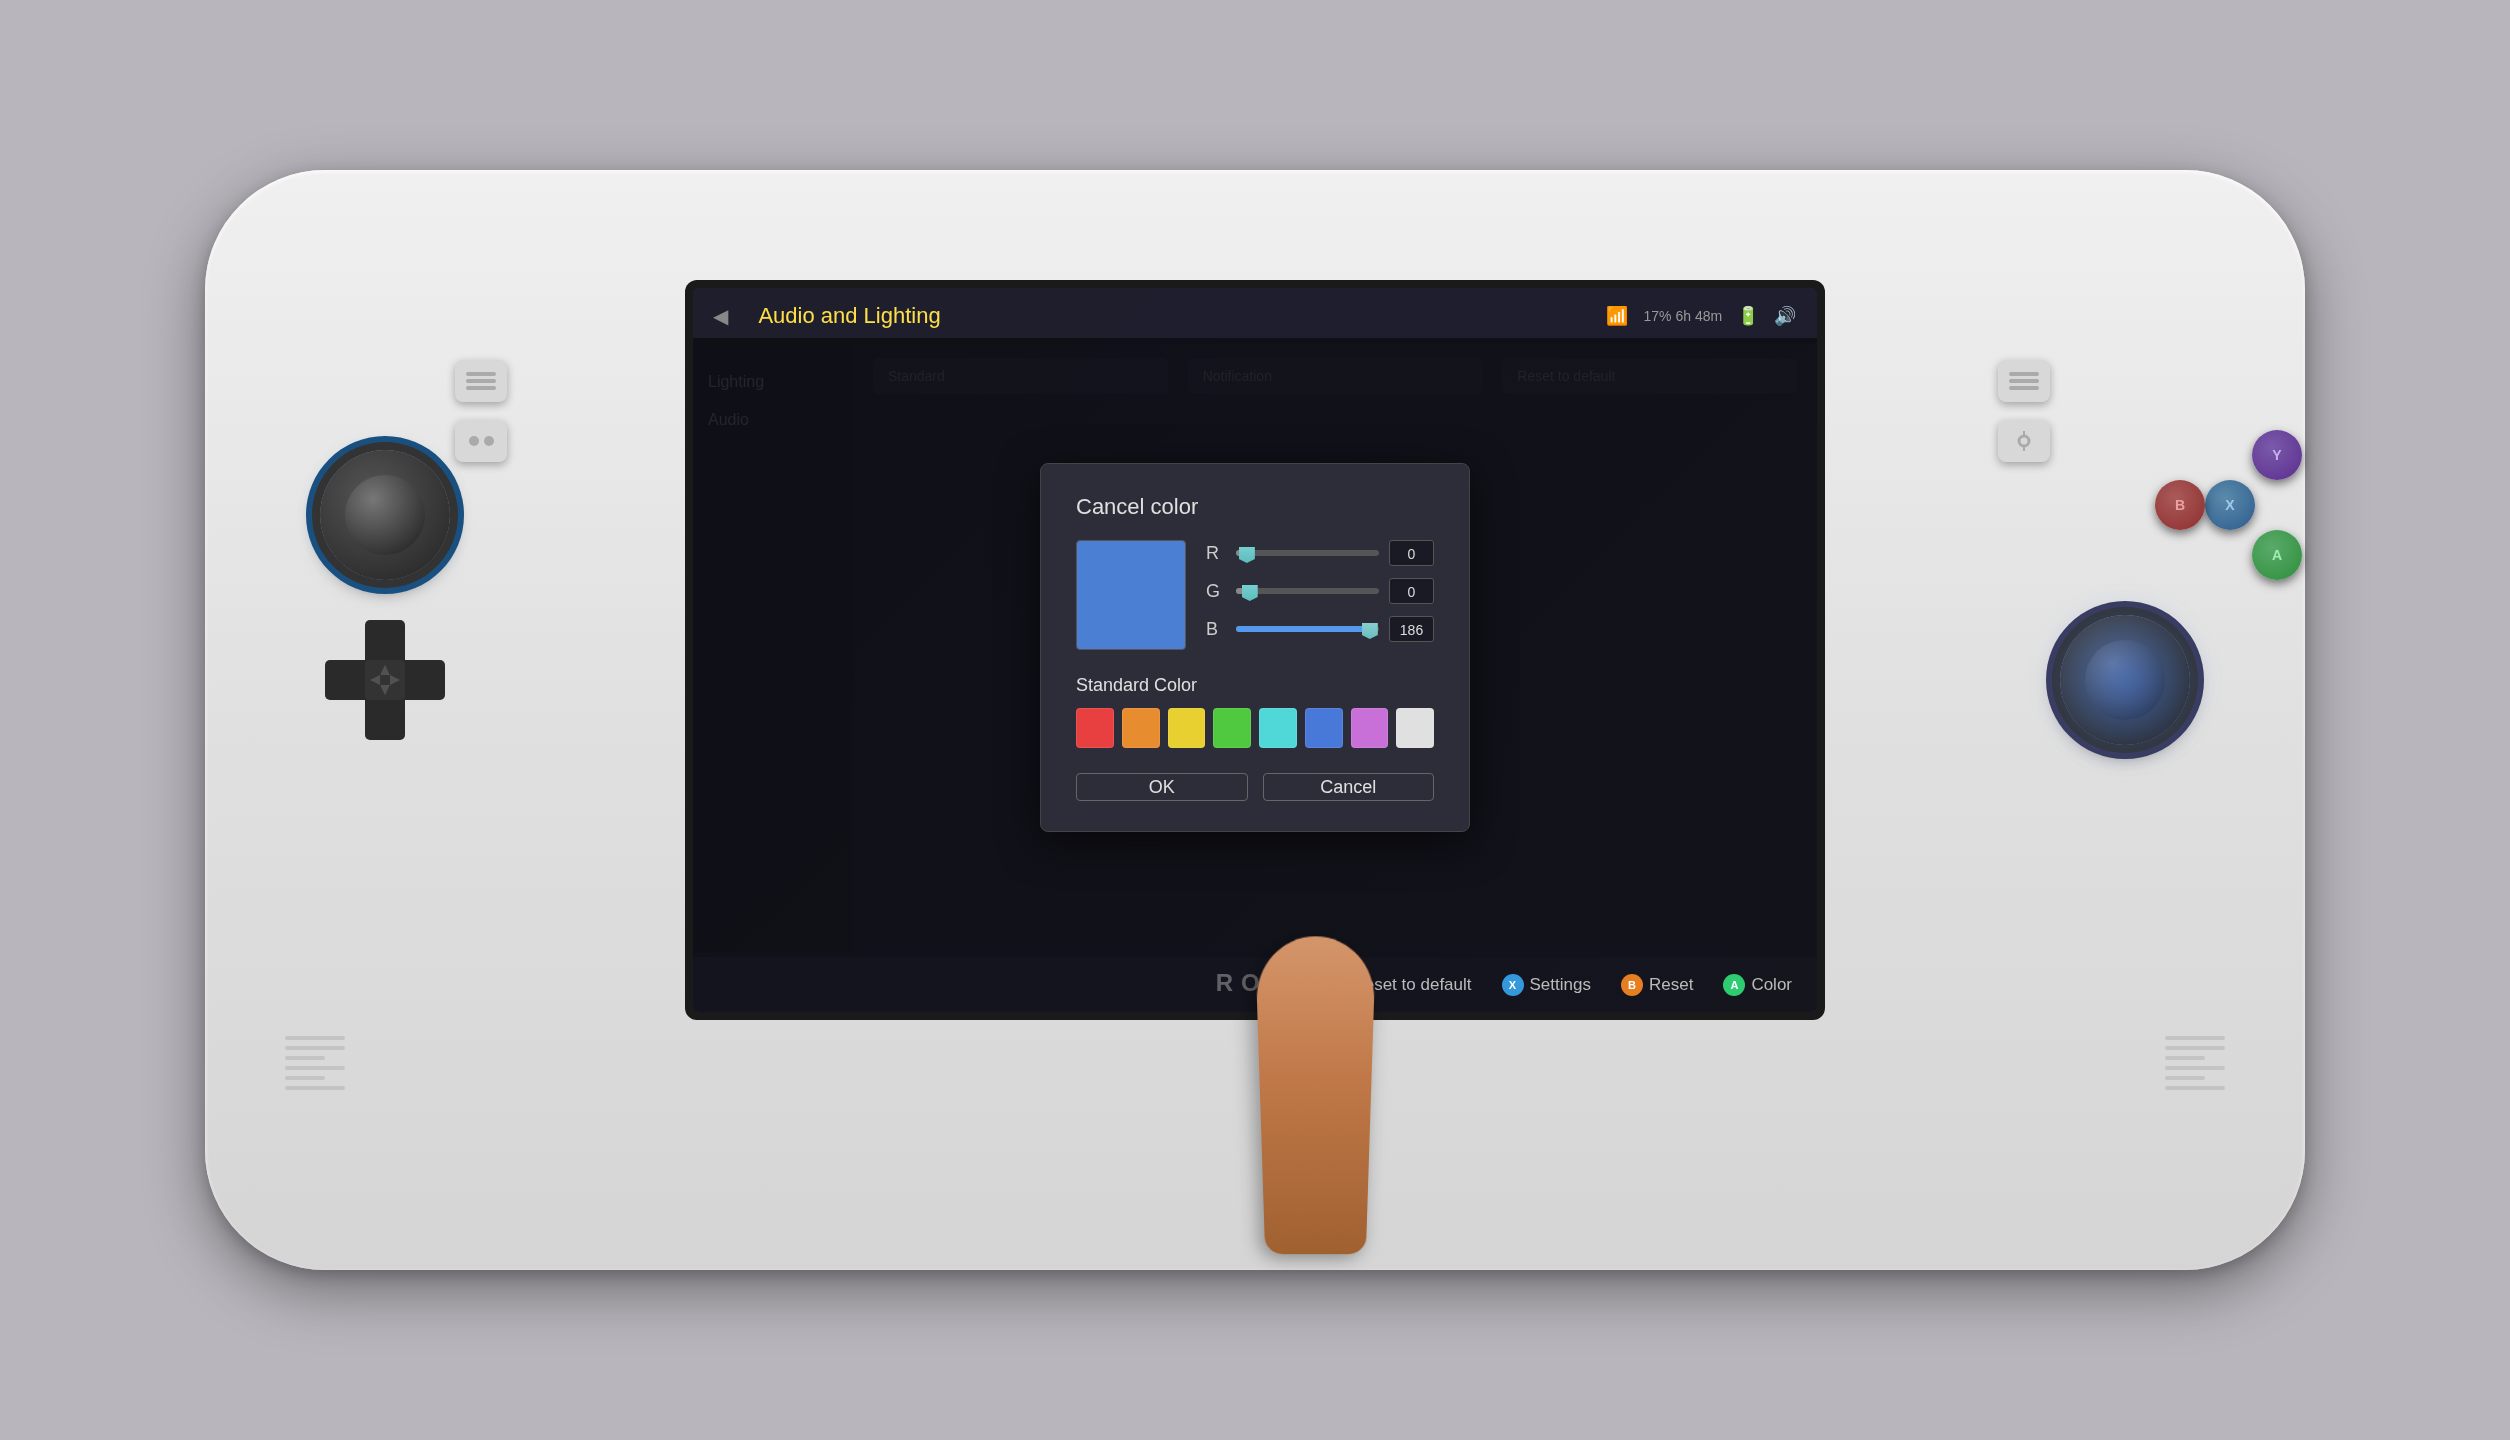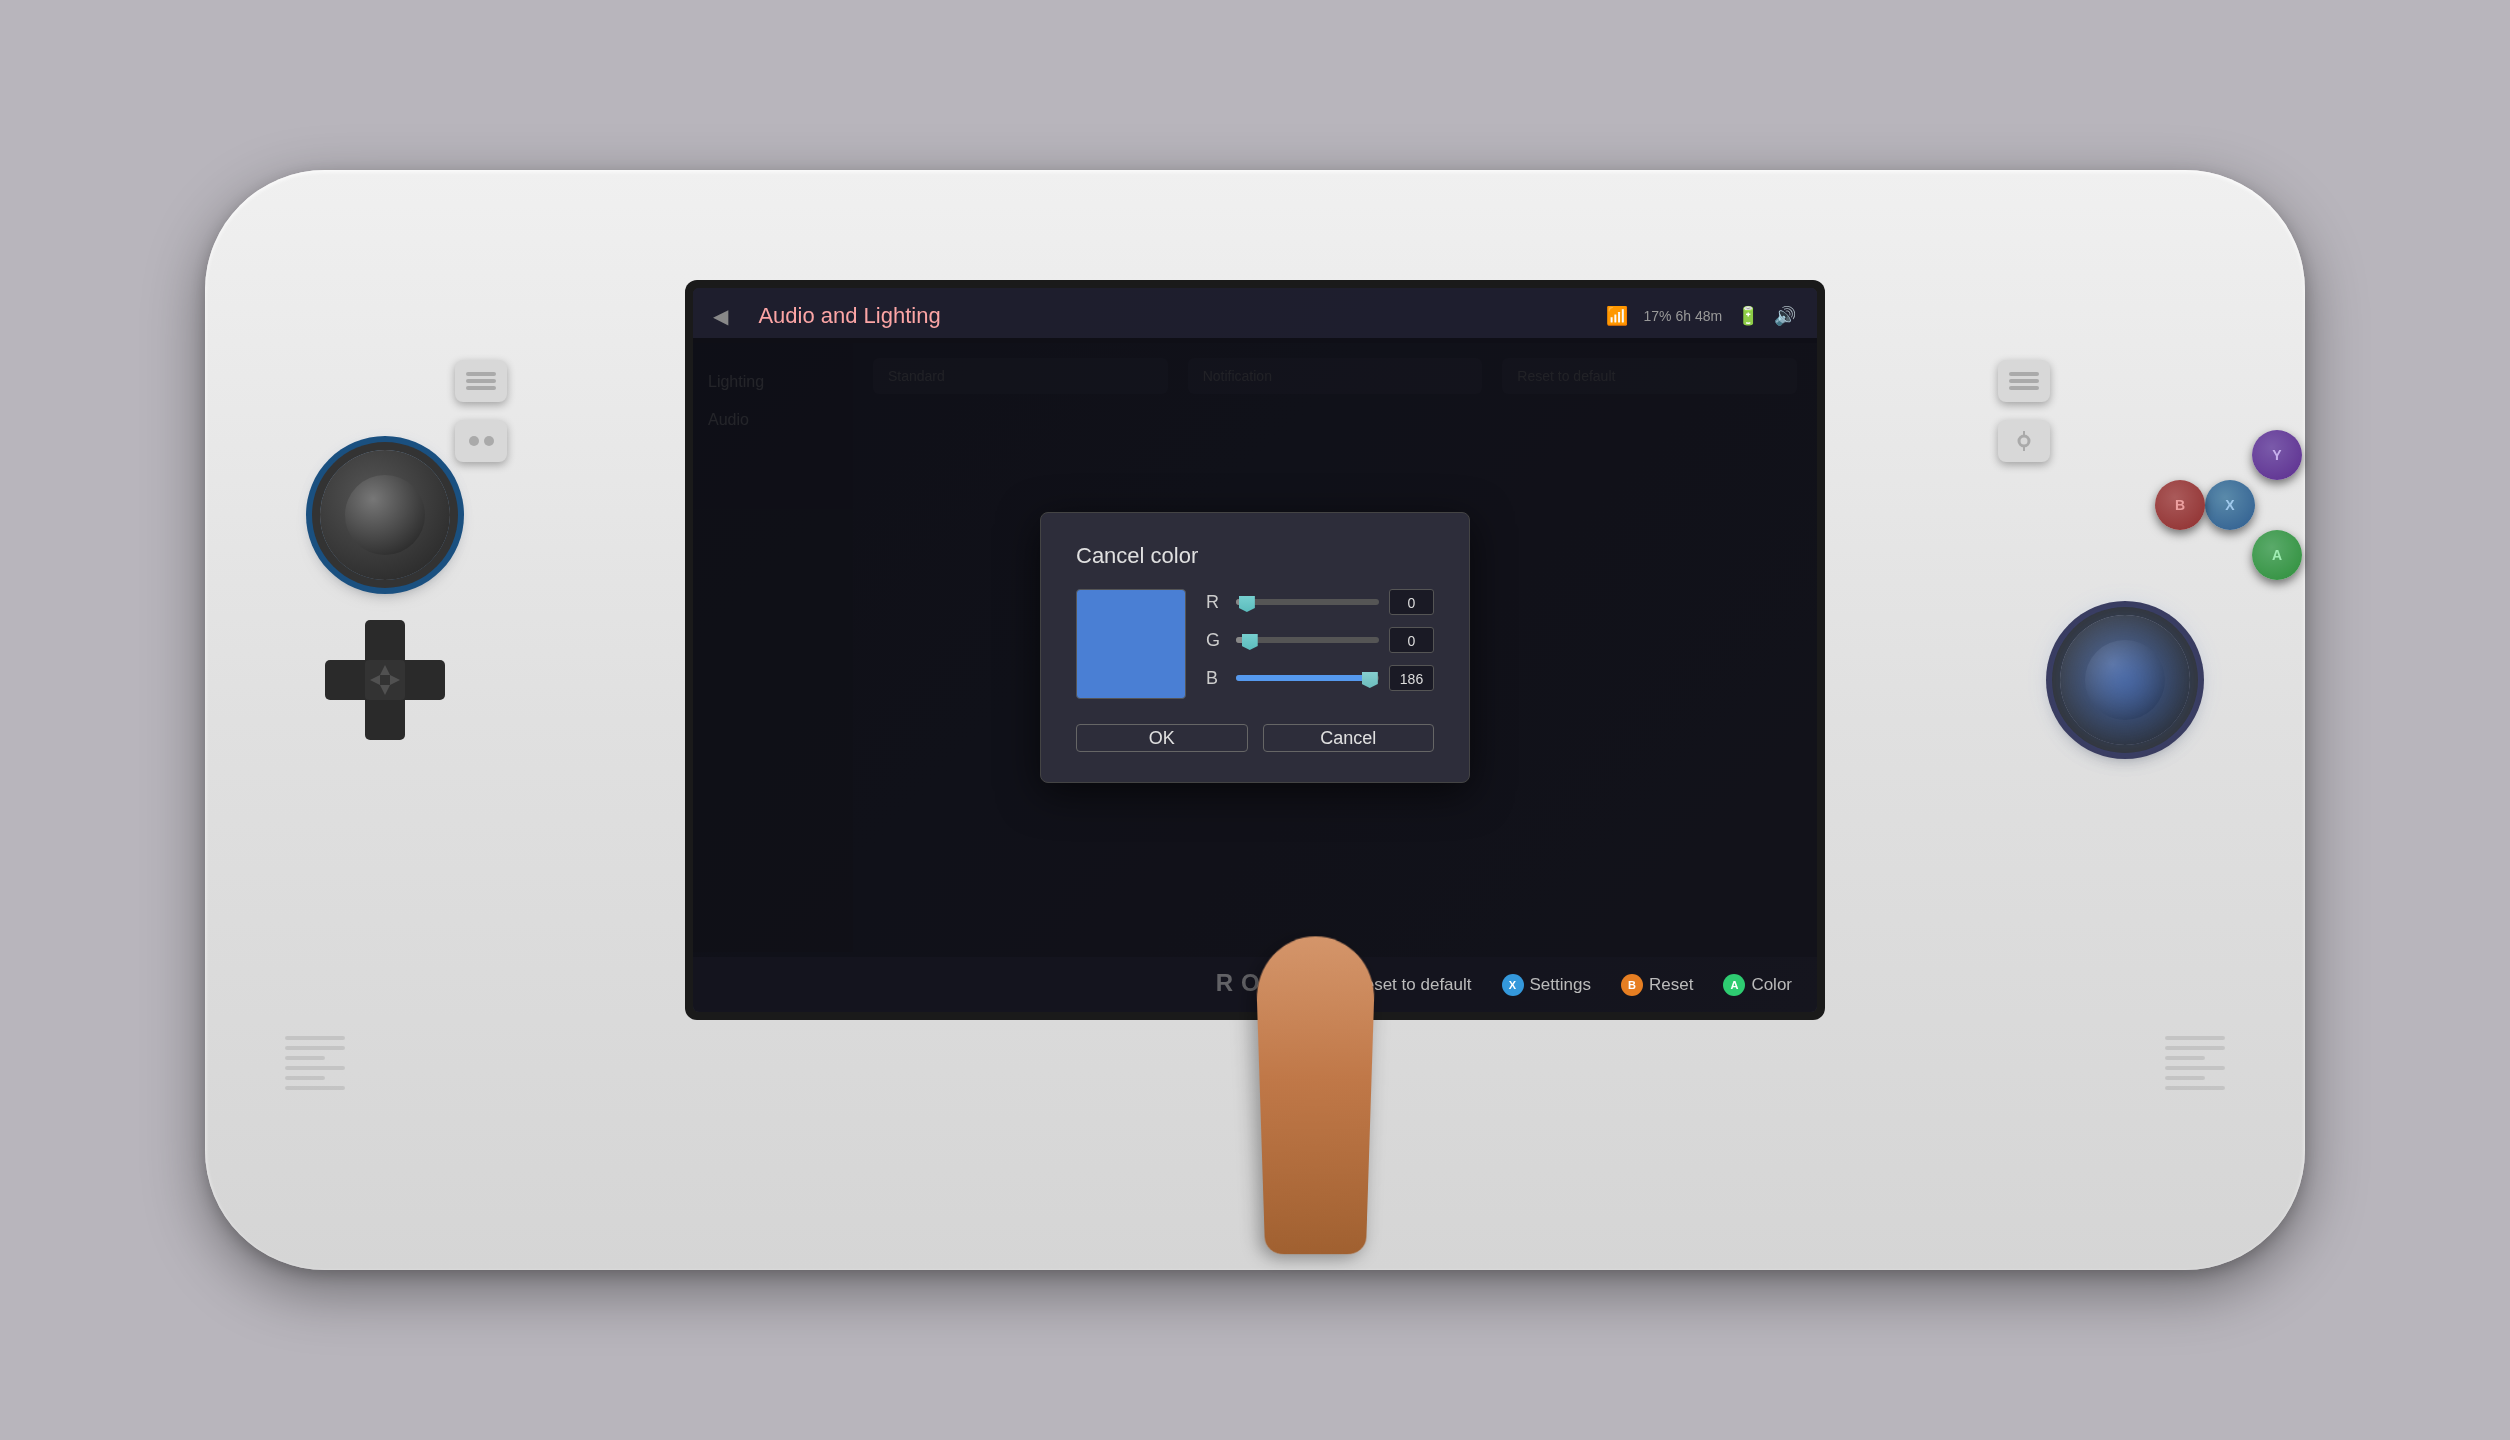--- a/index.html
+++ b/index.html
@@ -70,21 +70,21 @@
       position: absolute;
       top: 0; left: 0; right: 0;
       height: 55px;
       display: flex;
       align-items: center;
       padding: 0 20px;
       background: rgba(30,30,45,0.9);
     }
 
     .topbar-title {
-      color: #fca5a5;
+      color: #fde047;
       font-size: 22px;
       margin-left: 30px;
     }
 
     .topbar-right {
       margin-left: auto;
       display: flex;
       align-items: center;
       gap: 15px;
       color: #aaa;
@@ -523,20 +523,33 @@
                   <span class="slider-label">B</span>
                   <div class="slider-track">
                     <div class="slider-fill slider-fill-b"></div>
                     <div class="slider-thumb" style="left: 88%; background: linear-gradient(180deg, #8dd4d4 0%, #6bbcbc 100%);"></div>
                   </div>
                   <div class="slider-value">186</div>
                 </div>
               </div>
             </div>
 
+            <div class="standard-color-section">
+              <div class="section-label">Standard Color</div>
+              <div class="color-swatches">
+                <div class="color-swatch" style="background:#e84040;"></div>
+                <div class="color-swatch" style="background:#e88c30;"></div>
+                <div class="color-swatch" style="background:#e8d030;"></div>
+                <div class="color-swatch" style="background:#50c840;"></div>
+                <div class="color-swatch" style="background:#50d8d8;"></div>
+                <div class="color-swatch" style="background:#4878d8;"></div>
+                <div class="color-swatch" style="background:#c870d8;"></div>
+                <div class="color-swatch" style="background:#e0e0e0;"></div>
+              </div>
+            </div>
 
             <div class="dialog-buttons">
               <button class="dialog-btn">OK</button>
               <button class="dialog-btn">Cancel</button>
             </div>
 
           </div>
         </div>
 
         <div class="screen-bottombar">

